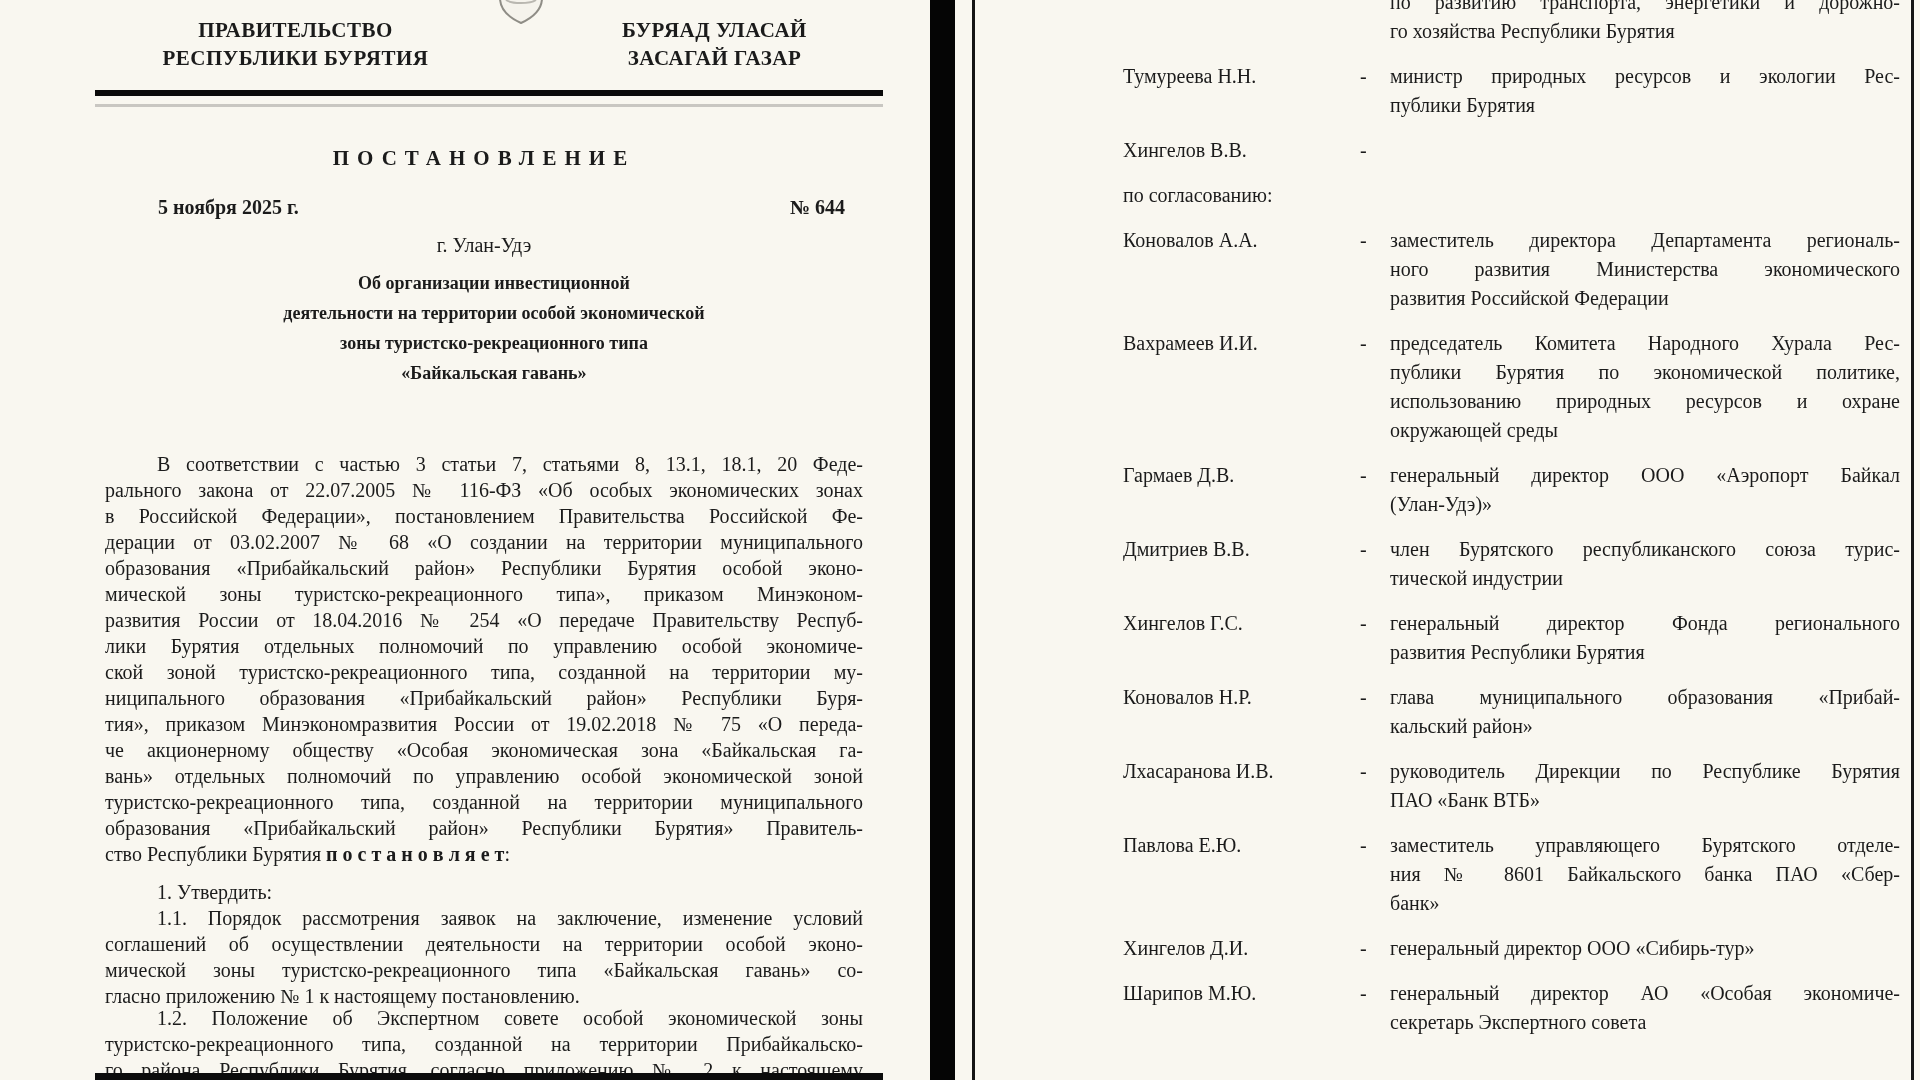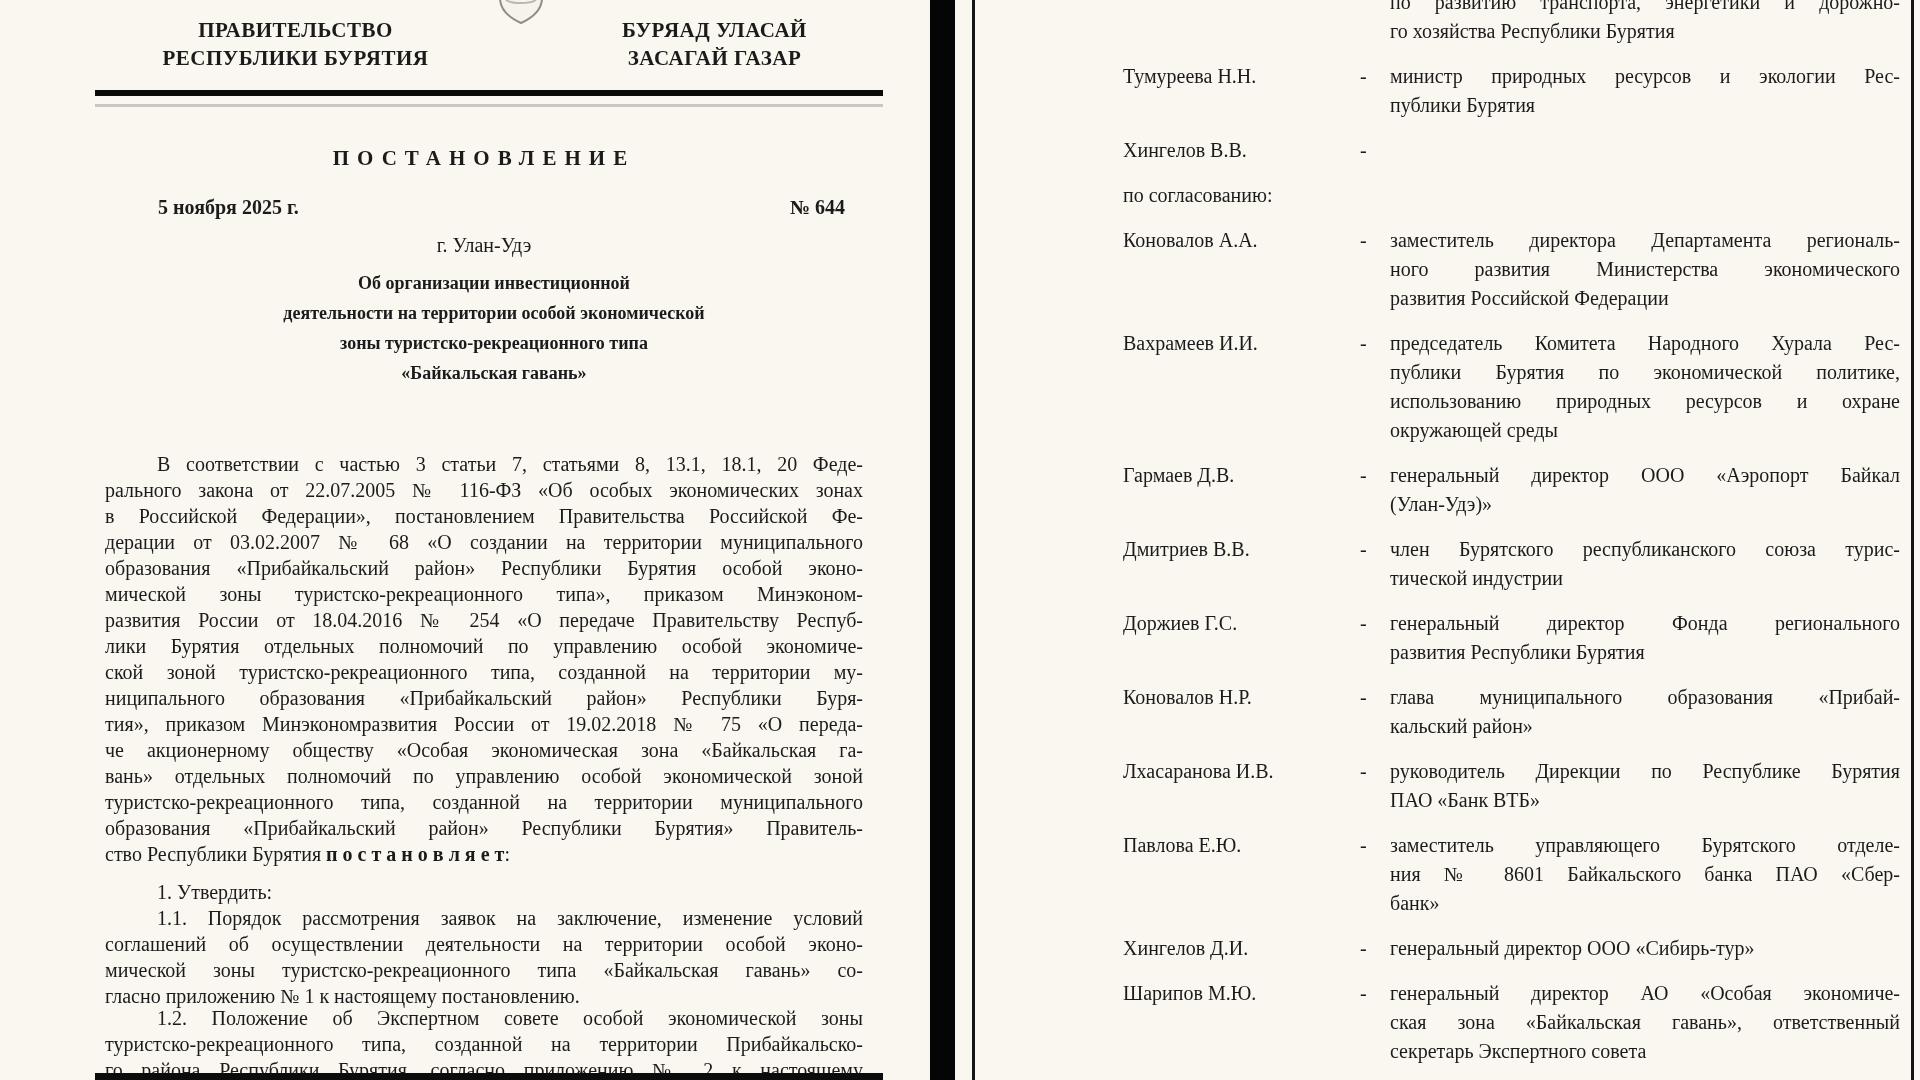--- a/index.html
+++ b/index.html
@@ -188,21 +188,21 @@
         </div>
         <div class="entry">
           <div class="name">Дмитриев В.В.</div>
           <div class="dash">-</div>
           <div class="pos">
             <div class="tline">член Бурятского республиканского союза турис-</div>
             <div class="tline last">тической индустрии</div>
           </div>
         </div>
         <div class="entry">
-          <div class="name">Доржиев Г.С.</div>
+          <div class="name">Хингелов Г.С.</div>
           <div class="dash">-</div>
           <div class="pos">
             <div class="tline">генеральный директор Фонда регионального</div>
             <div class="tline last">развития Республики Бурятия</div>
           </div>
         </div>
         <div class="entry">
           <div class="name">Коновалов Н.Р.</div>
           <div class="dash">-</div>
           <div class="pos">
@@ -232,20 +232,19 @@
           <div class="dash">-</div>
           <div class="pos">
             <div class="tline last">генеральный директор ООО «Сибирь-тур»</div>
           </div>
         </div>
         <div class="entry">
           <div class="name">Шарипов М.Ю.</div>
           <div class="dash">-</div>
           <div class="pos">
             <div class="tline">генеральный директор АО «Особая экономиче-</div>
-            <div class="tline">ская зона «Байкальская гавань», ответственный</div>
             <div class="tline last">секретарь Экспертного совета</div>
           </div>
         </div>
       </div>
   </div>
 
 </div>
 
 </body></html>

